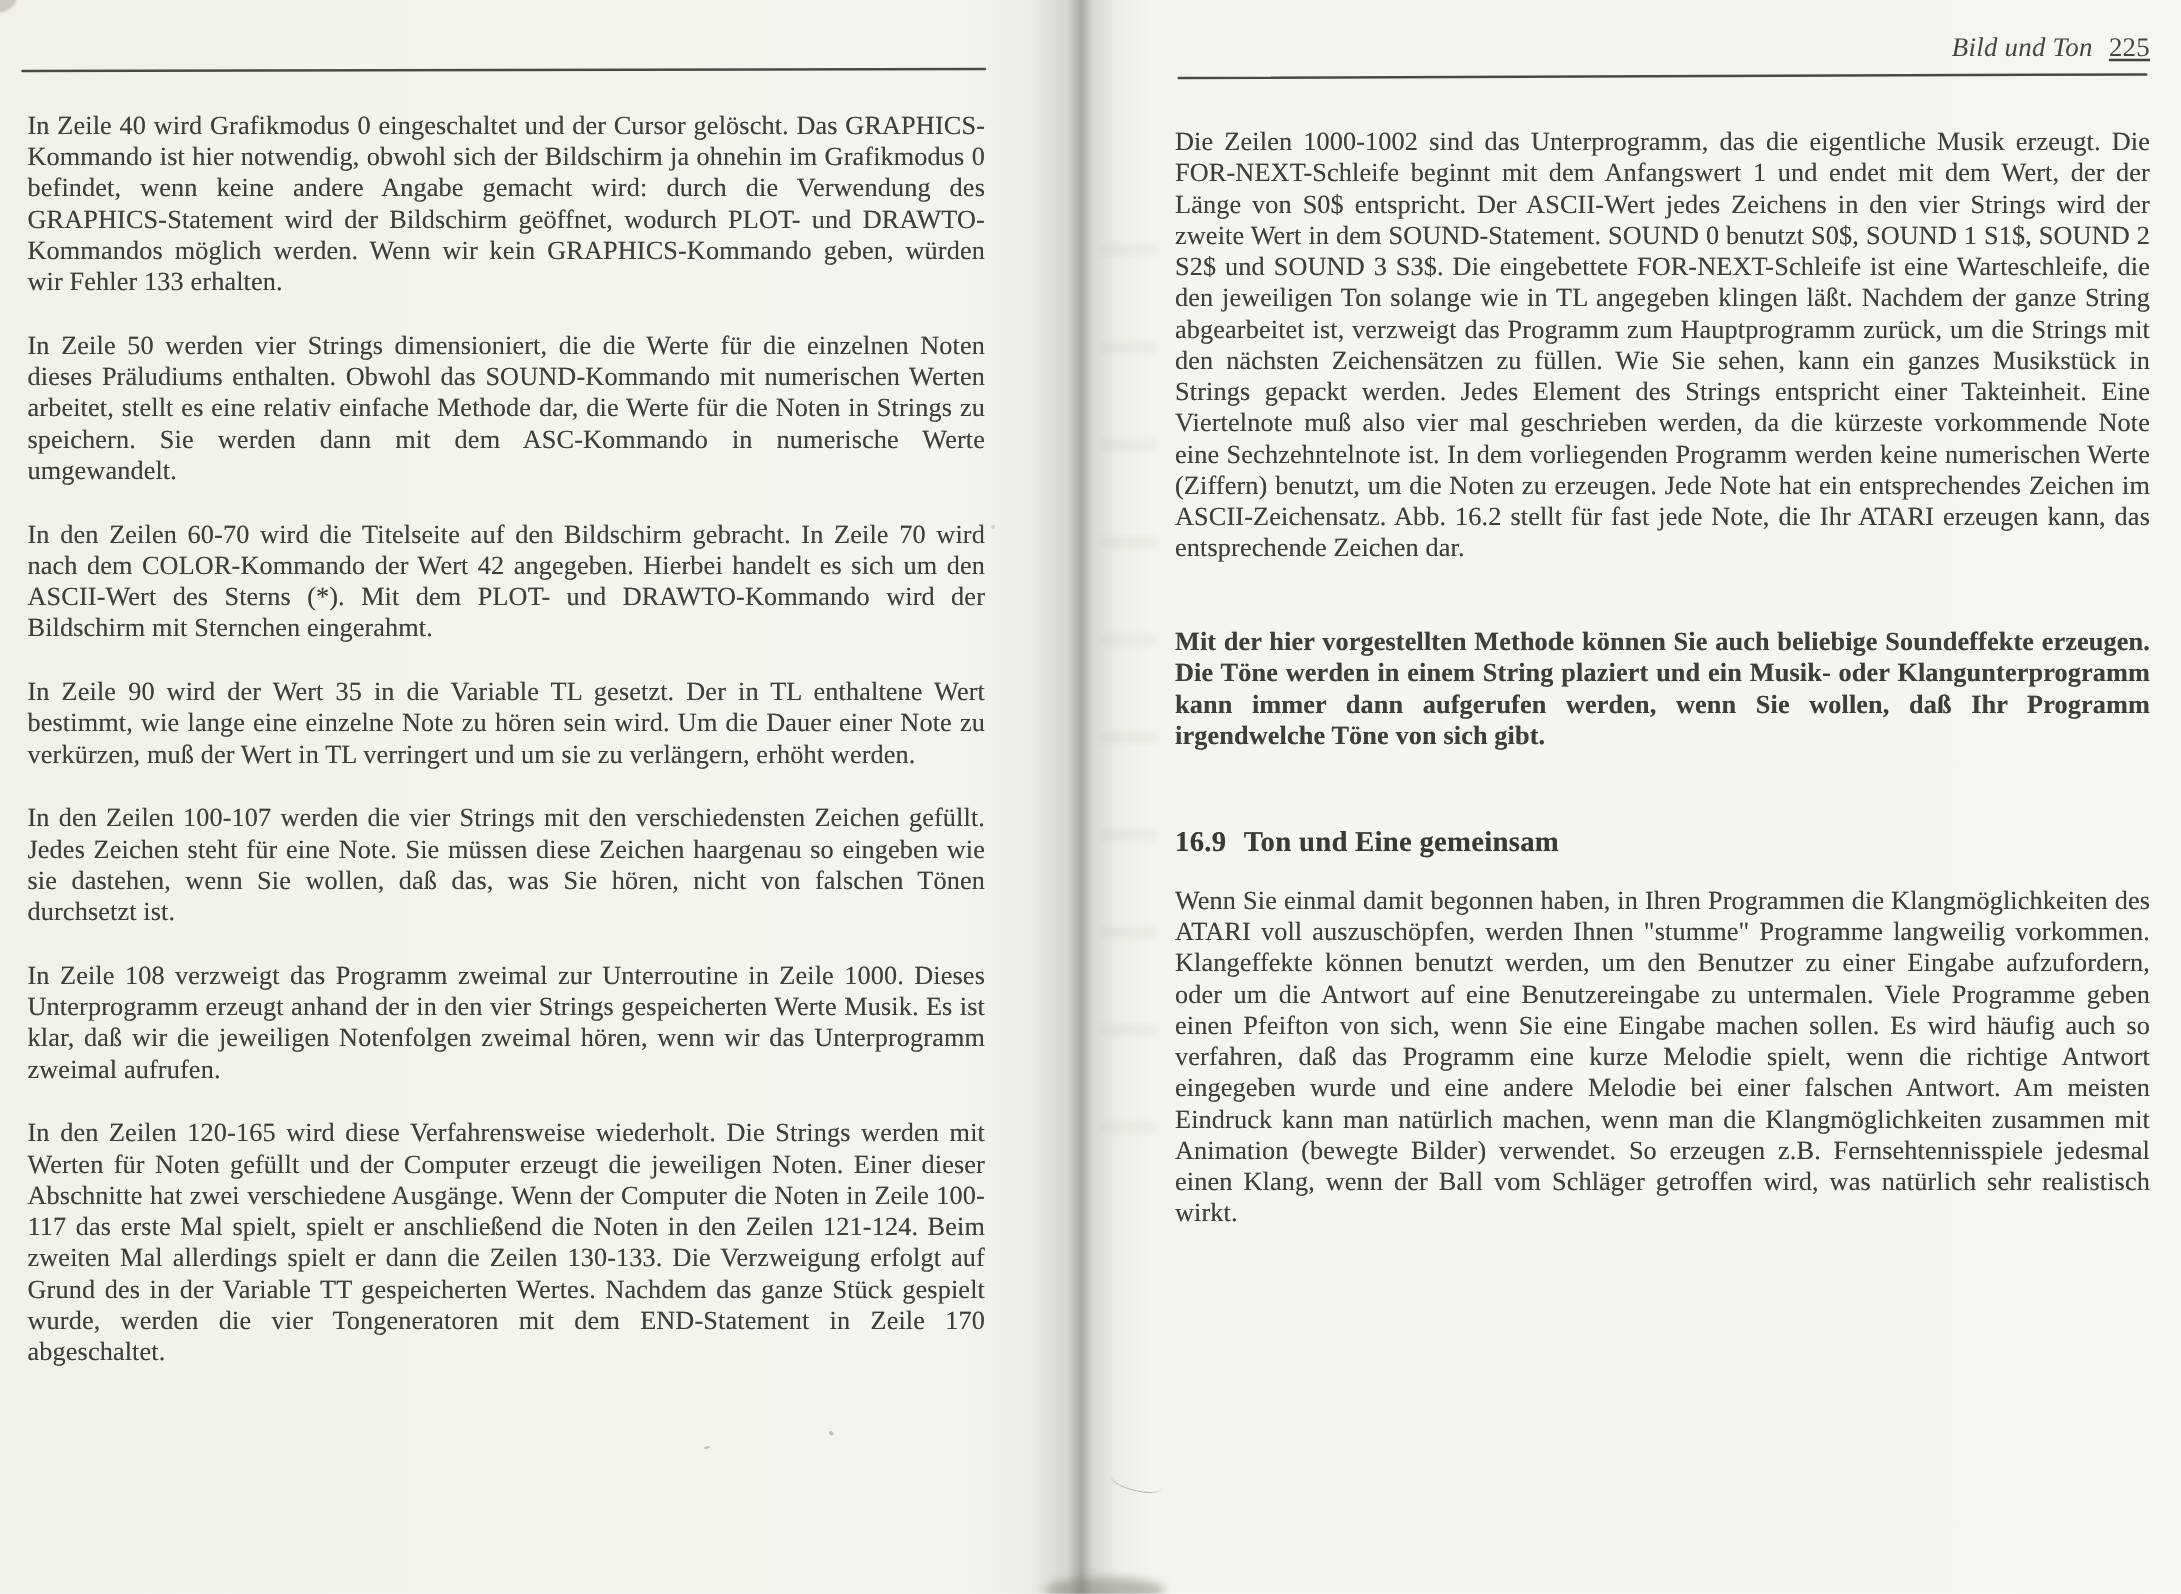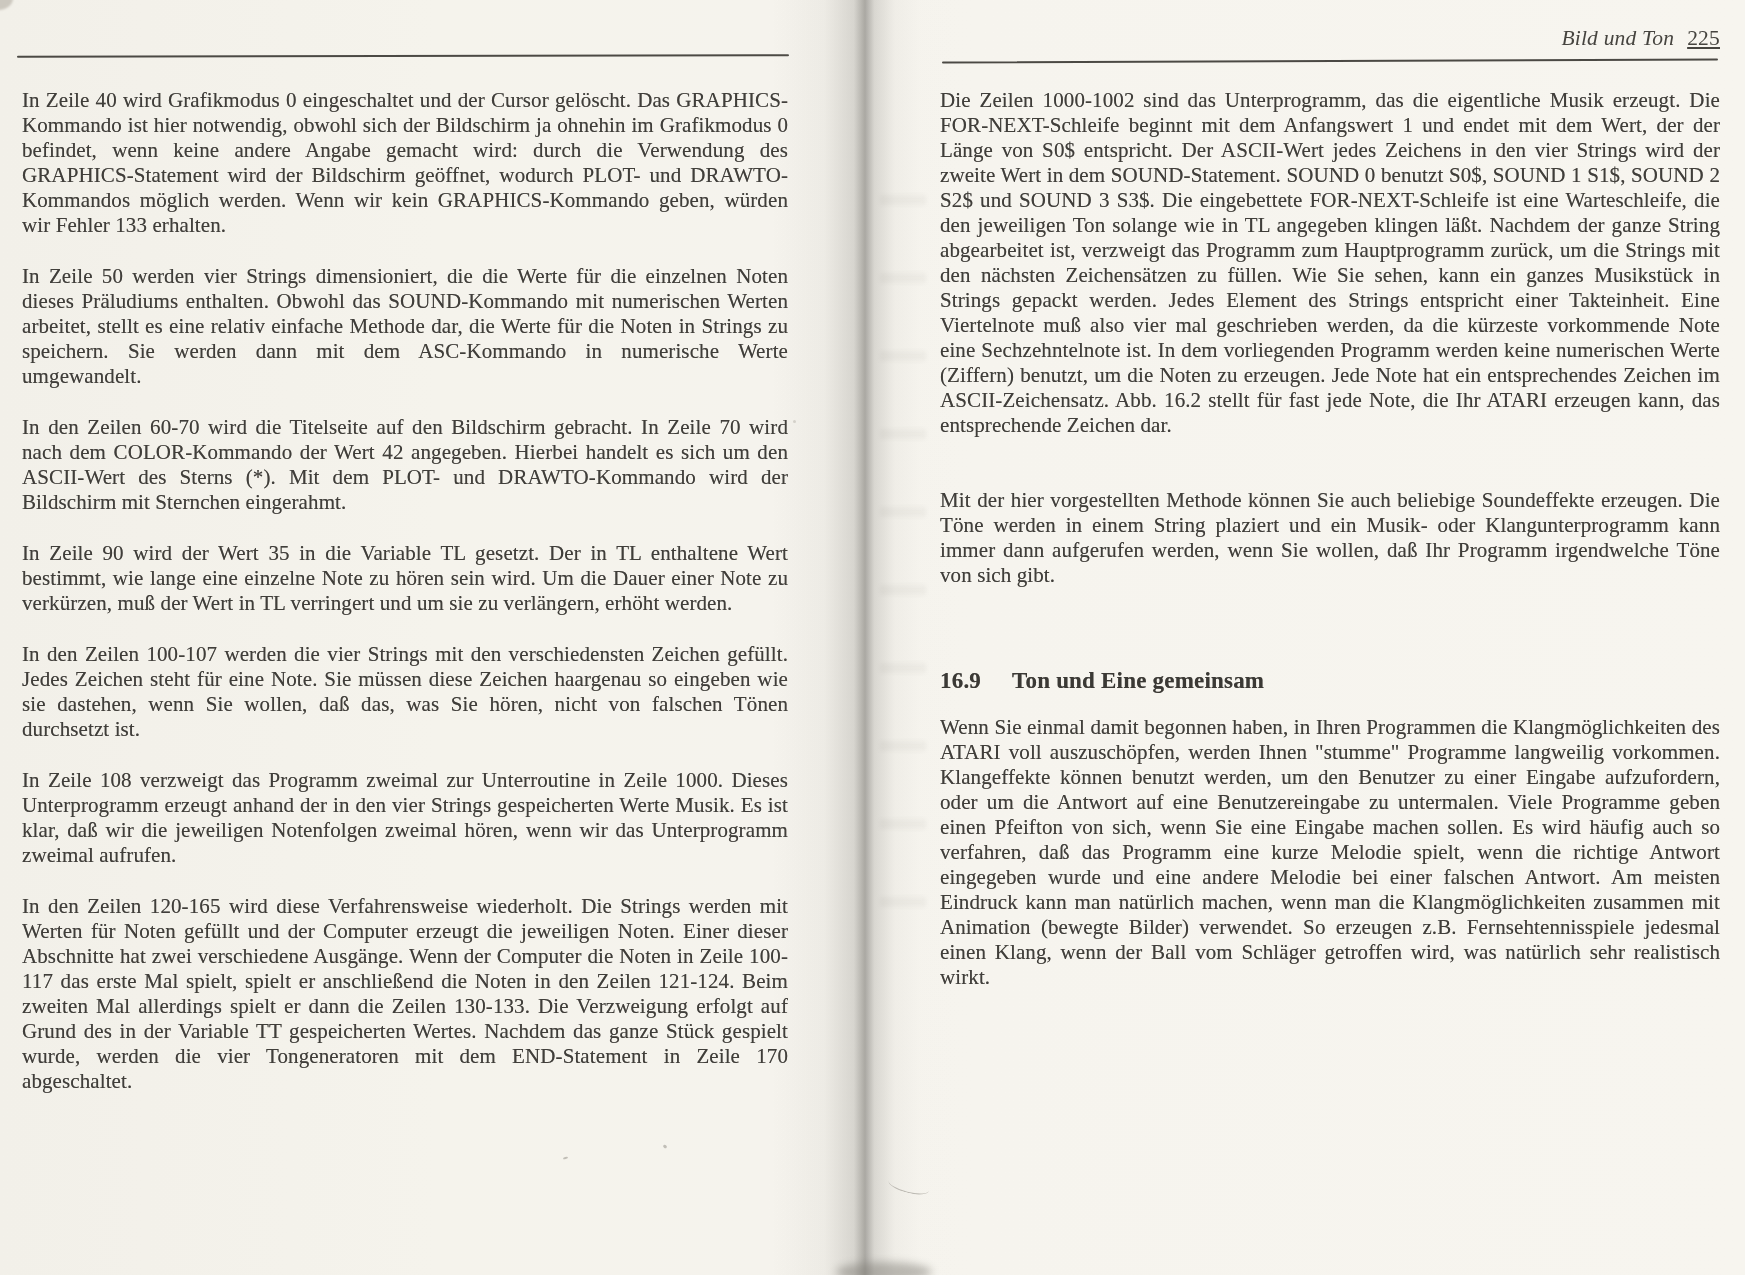--- a/index.html
+++ b/index.html
@@ -59,32 +59,32 @@
     width: 100%;
     font-size: 21px;
     line-height: 25px;
     text-align: justify;
     text-justify: inter-word;
     letter-spacing: 0.1px;
     color: #403e3a;
     text-shadow: 0 0 0.35px rgba(64,62,58,0.55);
   }
   .body-text p { margin: 0 0 26px 0; }
-  .page-right .body-text p.par-0 { margin-bottom: 50px; }
-  .page-right .body-text p.par-1 { margin-bottom: 80px; }
+  .page-right .body-text p.par-0 { margin-bottom: 50px; margin-top: 13px; }
+  .page-right .body-text p.par-1 { margin-bottom: 60px; font-weight: bold; }
 
   h2.section-heading {
     font-size: 23px;
     font-weight: bold;
     color: #3b3935;
     margin: 0 0 22px 0;
     letter-spacing: 0.2px;
     text-align: left;
   }
-  h2.section-heading .heading-number { margin-right: 31px; }
+  h2.section-heading .heading-number { margin-right: 14px; }
 
   
   .gutter {
     position: absolute;
     top: 0;
     left: 772px;
     width: 186px;
     height: 100%;
     pointer-events: none;
     background: linear-gradient(90deg,

